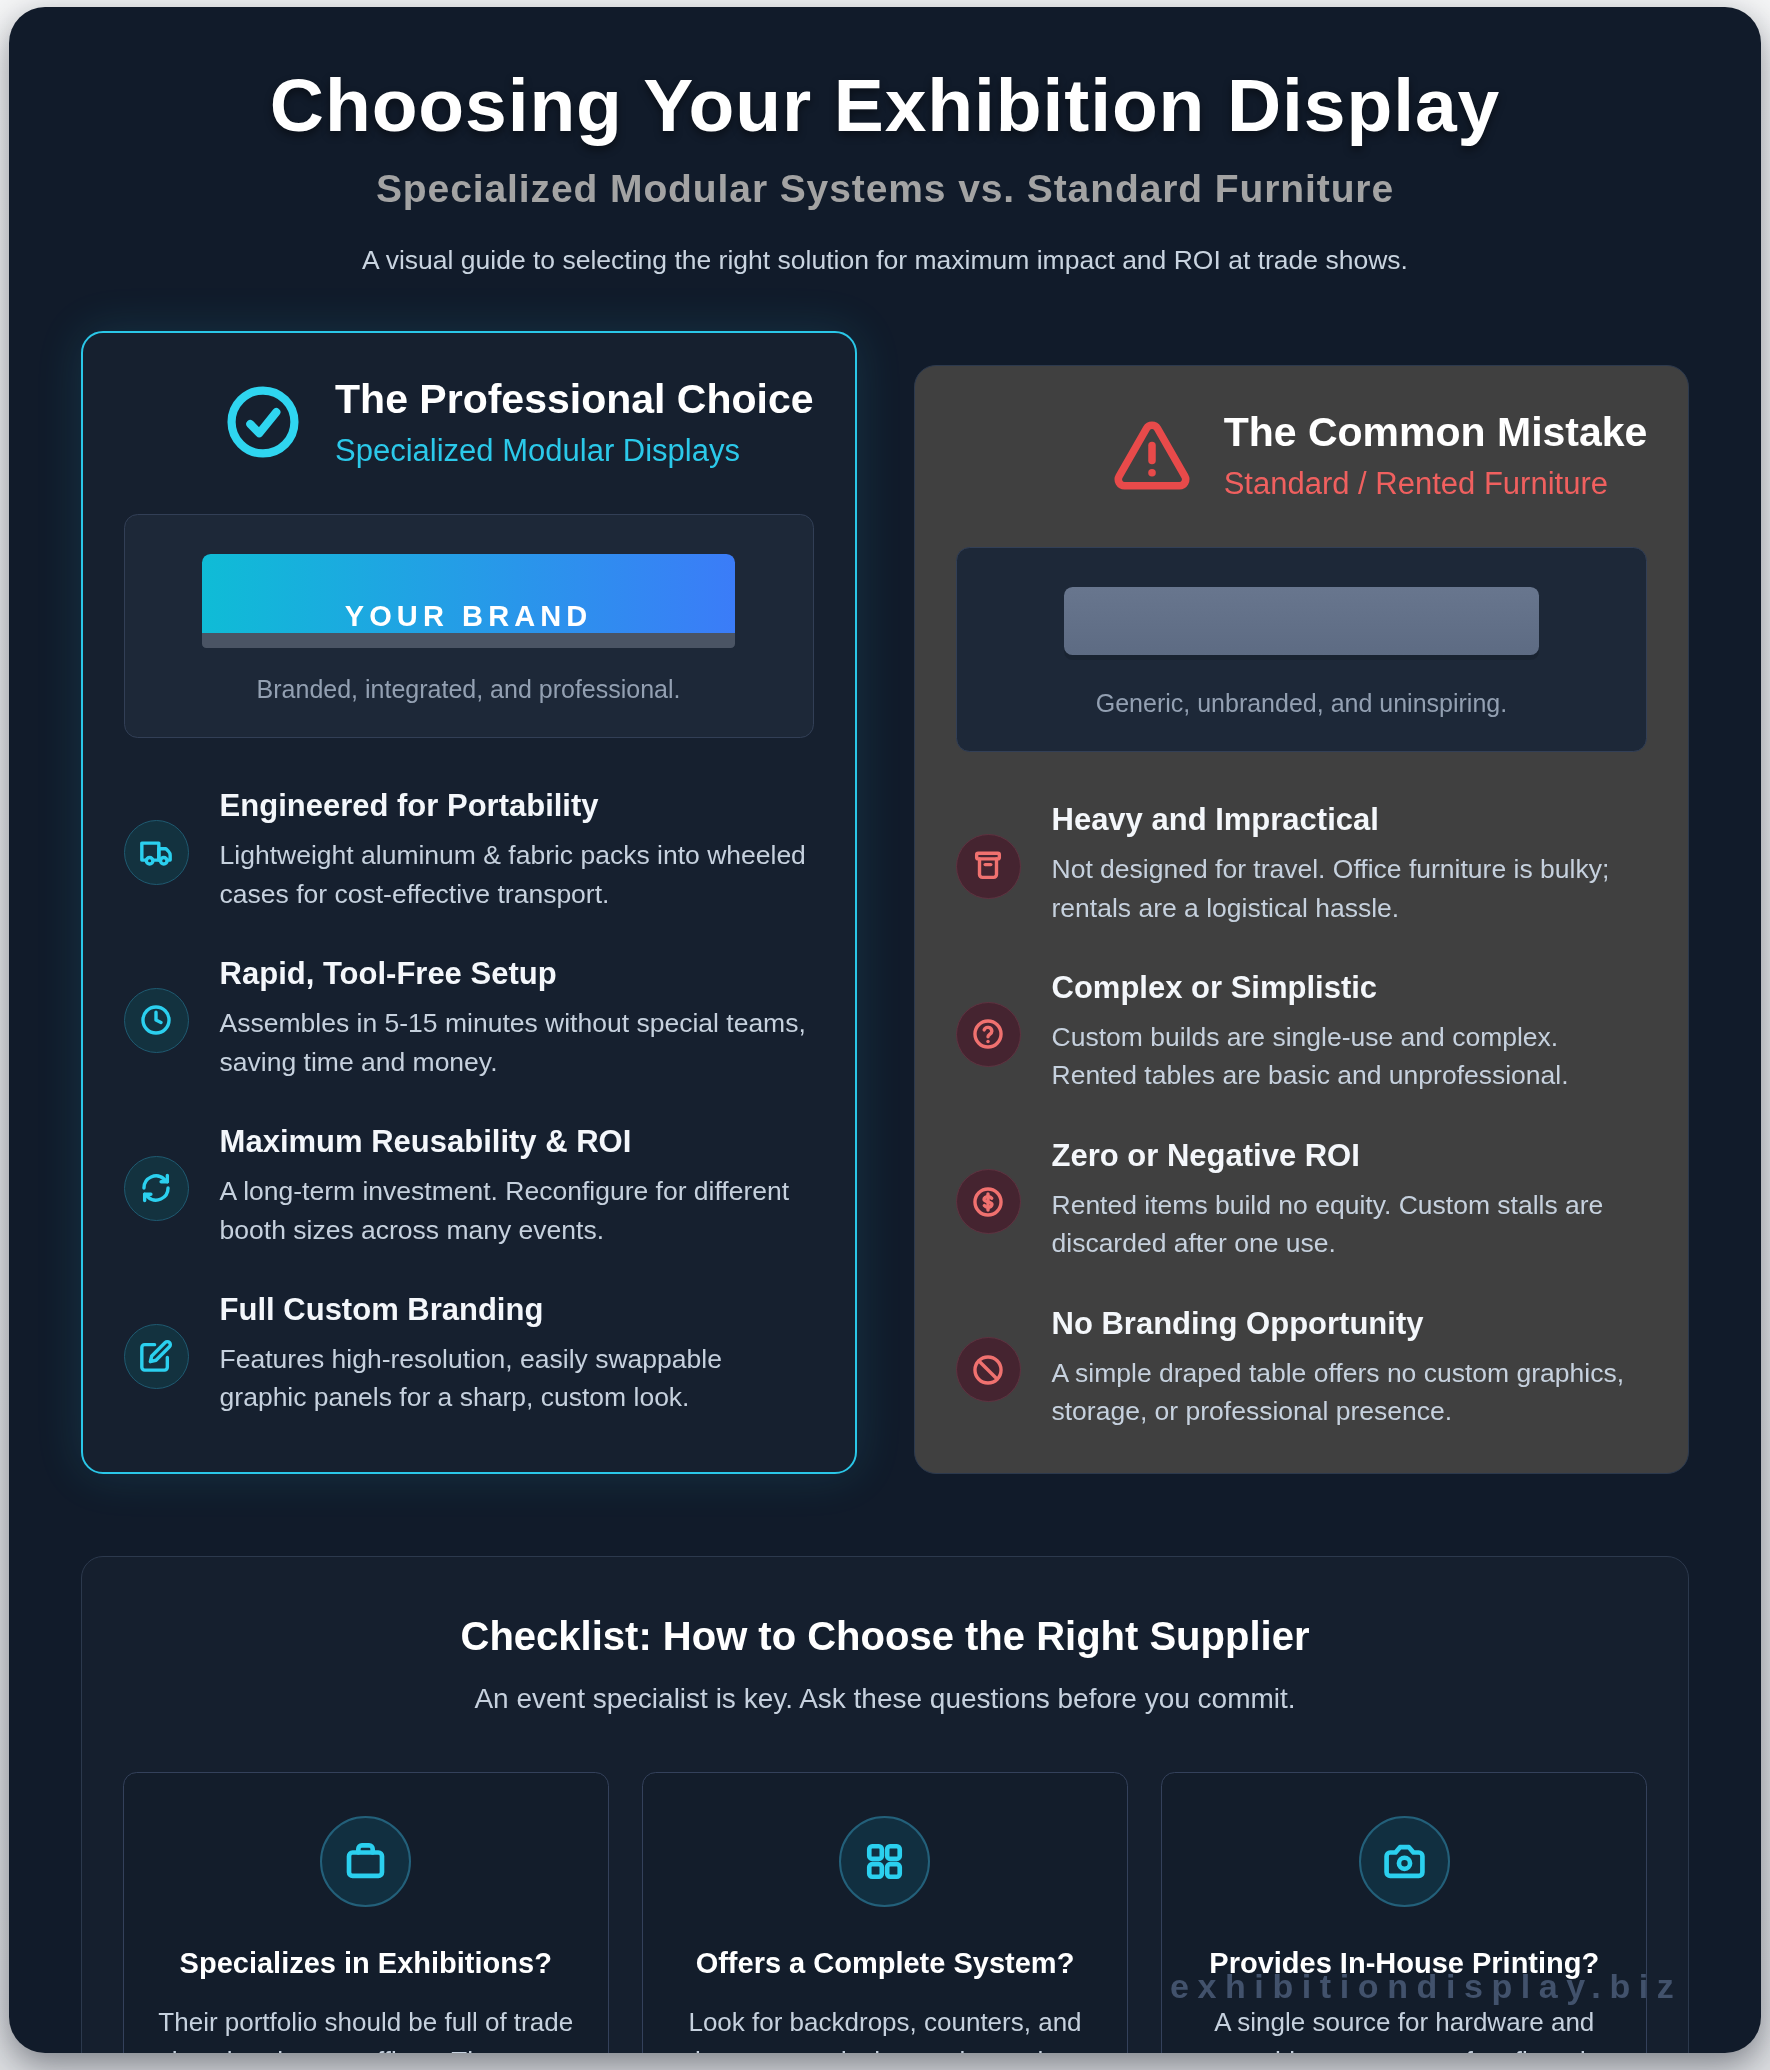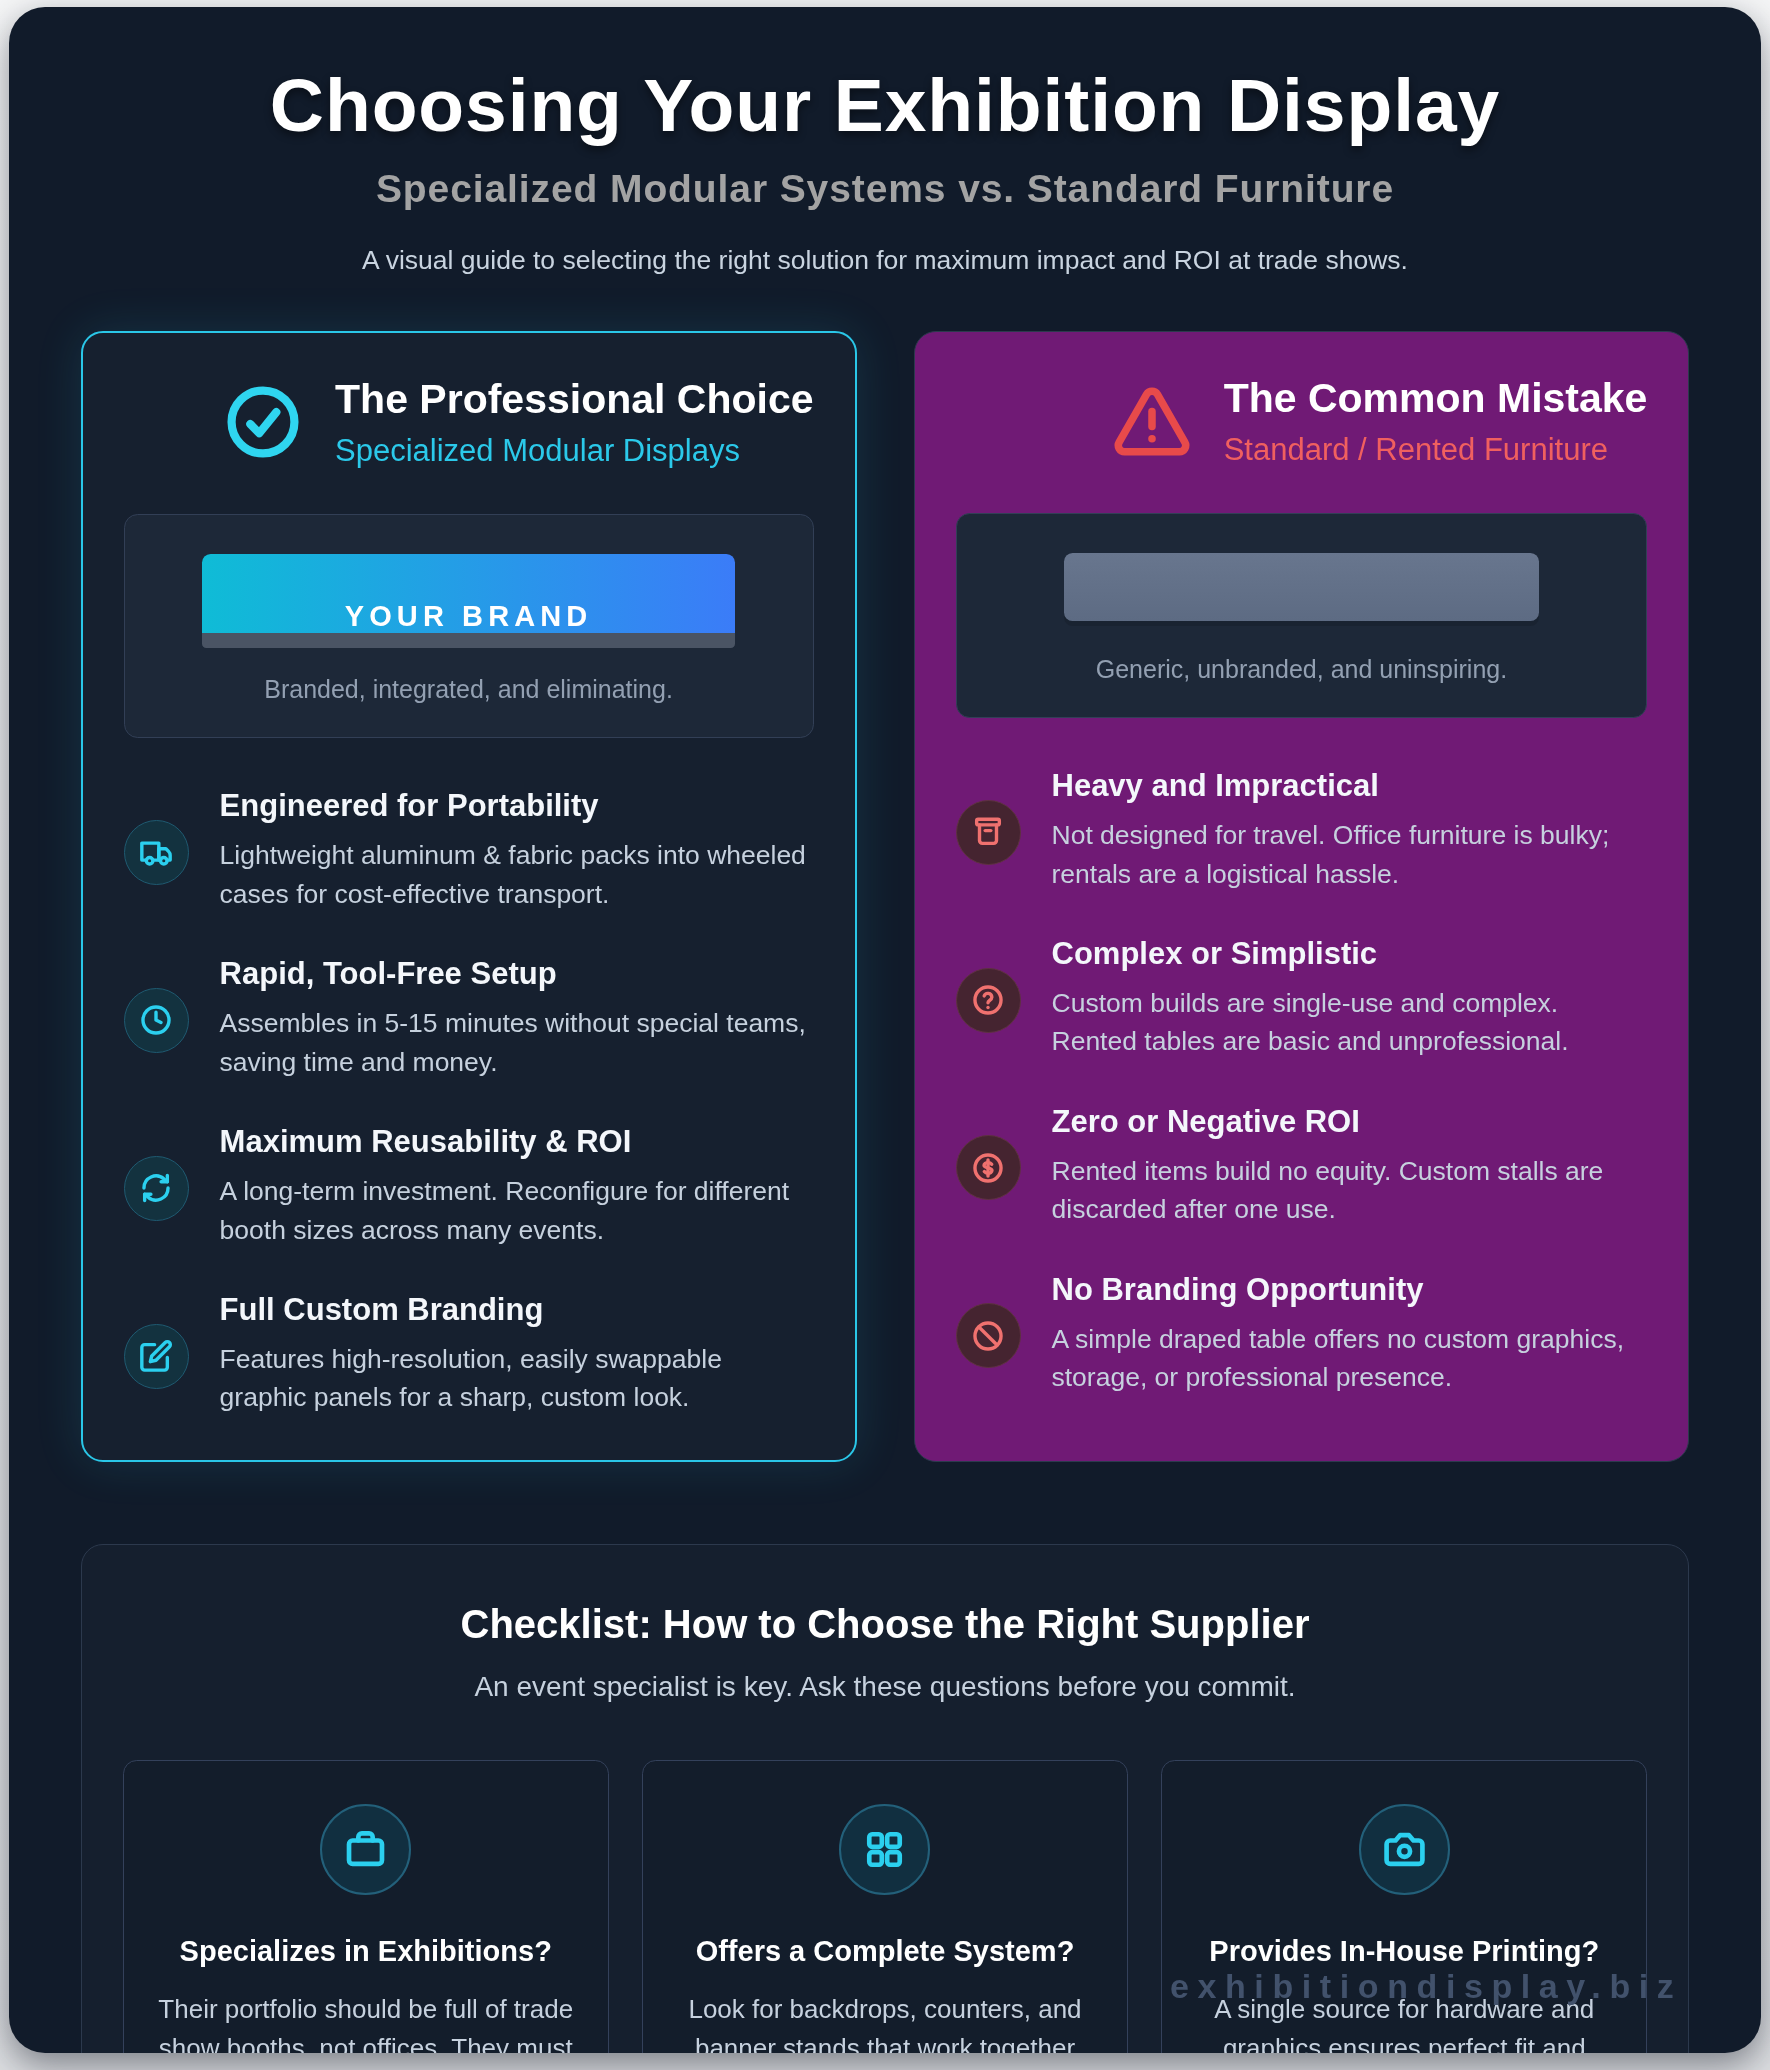--- a/index.html
+++ b/index.html
@@ -32,21 +32,21 @@
   
   .compare {
     display:grid; grid-template-columns:1fr 1fr; gap:57px;
     margin-top:55px; align-items:stretch;
   }
   .card { border-radius:22px; padding:43px 41px; }
   .card.pro {
     background:#16202f; border:2.6px solid #2ac7e8;
     box-shadow:0 0 47px rgba(42,199,232,.14);
   }
-  .card.con { background:#701a75; border:1.7px solid #2c394d; }
+  .card.con { background:#404040; border:1.7px solid #2c394d;margin-top:34px; }
   .card-head { display:flex; align-items:center; gap:31px;justify-content:flex-end; }
   .head-icon { flex:none; width:82px; height:82px; display:flex; align-items:center; justify-content:center; }
   .head-icon svg { width:82px; height:82px; }
   .card-head h3 { color:#ffffff; font-size:41px; font-weight:bold; }
   .card-sub { margin-top:10.3px; font-size:31px; }
   .card-sub.cyan { color:#2bc9ea; }
   .card-sub.red { color:#f0605f; }
   
   .visual {
     margin-top:45px; background:#1d2838; border:1.7px solid #323f56;
@@ -137,21 +137,21 @@
           <h3>The Professional Choice</h3>
           <div class="card-sub cyan">Specialized Modular Displays</div>
         </div>
       </div>
 
       <div class="visual">
         <div class="banner">
           <span>YOUR BRAND</span>
         </div>
         <div class="banner-base"></div>
-        <div class="vis-caption">Branded, integrated, and eliminating.</div>
+        <div class="vis-caption">Branded, integrated, and professional.</div>
       </div>
 
       <ul class="items">
         <li class="item">
           <span class="item-icon">
             <svg viewBox="0 0 24 24" class="st cyan-st">
                 <path d="M10 17h4V5H2v12h3"></path>
                 <path d="M20 17h2v-3.34a4 4 0 0 0-1.17-2.83L19 9h-5v8h1"></path>
                 <circle cx="7.5" cy="17.5" r="2.3"></circle>
                 <circle cx="17.5" cy="17.5" r="2.3"></circle>

